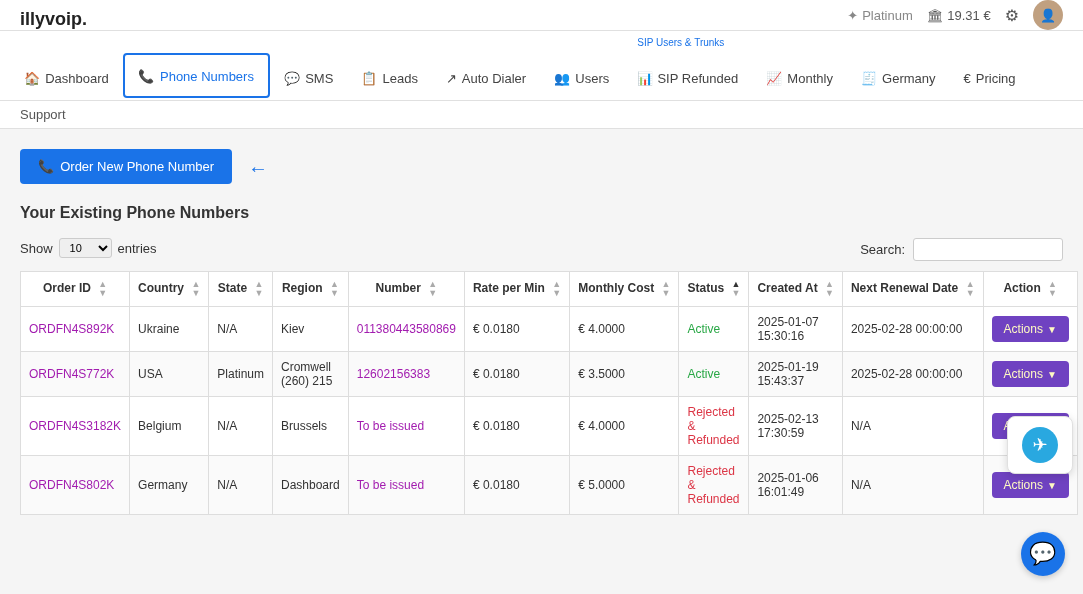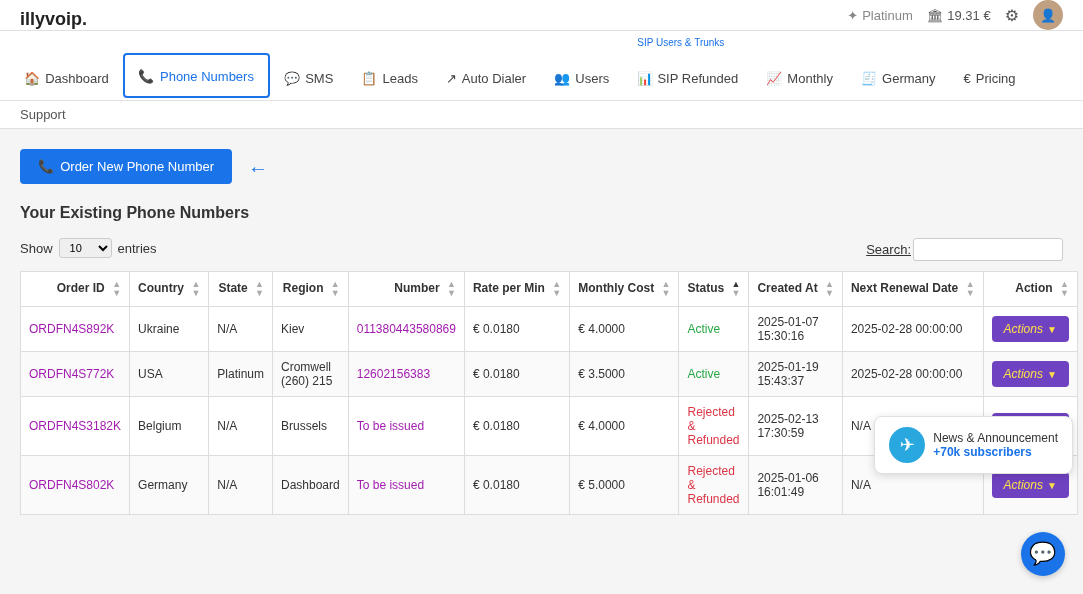--- a/index.html
+++ b/index.html
@@ -124,38 +124,38 @@
       display: flex; align-items: flex-start; justify-content: space-between;
       margin-bottom: 10px;
     }
     .show-entries {
       display: flex; align-items: center; gap: 6px; font-size: 13px;
     }
     .show-entries select {
       padding: 2px 6px; border: 1px solid #ccc; border-radius: 3px; font-size: 11px;
     }
     .search-box {
-      display: flex; align-items: center; gap: 2px; font-size: 13px; text-decoration: underline;
+      display: flex; align-items: center; gap: 8px; font-size: 13px;
     }
     .search-box input {
       border: 1px solid #ccc; border-radius: 3px; padding: 3px 8px; font-size: 13px; width: 150px;
     }
 
     
     .data-table {
       width: 100%;
       border-collapse: collapse;
       background: #fff;
       font-size: 12px;
     }
     .data-table th {
       background: #fff;
       border: 1px solid #ddd;
       padding: 8px 8px;
-      text-align: right;
+      text-align: center;
       font-size: 12px;
       color: #333;
       vertical-align: bottom;
       white-space: nowrap;
     }
     .data-table th .sort-arrows {
       display: inline-flex; flex-direction: column; margin-left: 4px; vertical-align: middle;
       font-size: 9px; color: #aaa; line-height: 1;
     }
     .data-table th .sort-arrows .up { color: #aaa; }
@@ -168,27 +168,27 @@
       color: #333;
     }
     .data-table tr:nth-child(even) td { background: #fafafa; }
     .link-blue { color: #a21caf; text-decoration: none; cursor: pointer; }
     .status-active { color: #28a745; }
     .status-rejected { color: #dc3545; }
 
     
     .actions-btn {
       background: #6f42c1;
-      color: #fde047;
+      color: #fef9c3;
       border: none;
       padding: 6px 12px;
       border-radius: 4px;
       font-size: 12px;
       cursor: pointer;
-      display: flex; align-items: center; gap: 4px; font-style: italic;
+      display: flex; align-items: center; gap: 4px;
     }
     .actions-btn .caret { font-size: 10px; }
 
     
     .telegram-popup {
       position: fixed;
       right: 10px;
       bottom: 120px;
       background: #fff;
       border: 1px solid #e0e0e0;
@@ -472,21 +472,17 @@
       </button>
     </td>
   </tr>
       </tbody>
   </table>
 
 </div>
 
 <div class="telegram-popup">
   <div class="telegram-icon">✈</div>
-  <div>
-    <div class="telegram-text">News &amp; Announcement</div>
-    <div class="telegram-subs">+70k subscribers</div>
-  </div>
 </div>
 
 <div class="chat-bubble">
   <span>💬</span>
 </div>
 
 </body></html>

